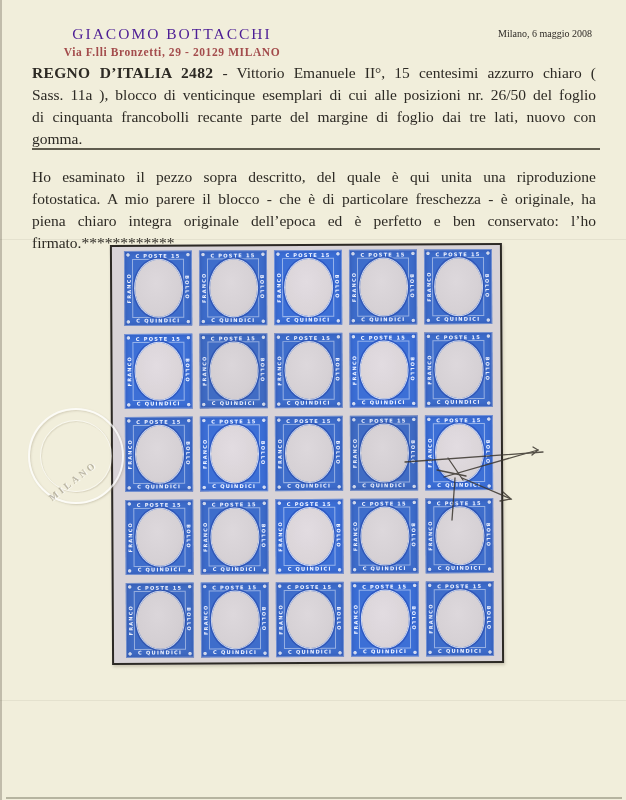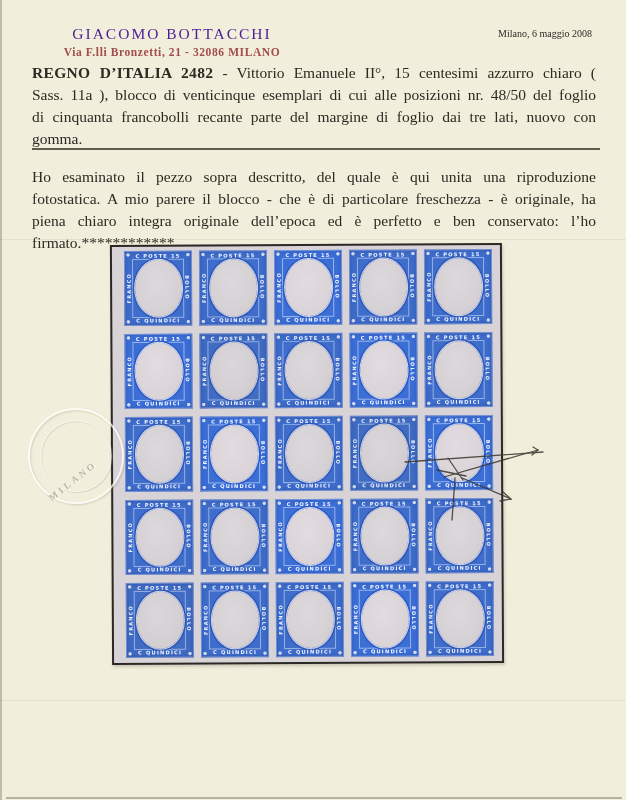--- a/index.html
+++ b/index.html
@@ -94,25 +94,25 @@
 </head>
 <body>
 
 <div class="edge-left"></div>
 <div class="edge-bottom"></div>
 <div class="crease c1"></div>
 <div class="crease c2"></div>
 
 <div class="issuer">
   <div class="issuer-name">GIACOMO BOTTACCHI</div>
-  <div class="issuer-address">Via F.lli Bronzetti, 21 - 32086 MILANO</div>
+  <div class="issuer-address">Via F.lli Bronzetti, 29 - 20129 MILANO</div>
 </div>
 <div class="place-date">Milano, 6 maggio 2008</div>
 
-<div class="para descr"><span class="descr-bold">REGNO D’ITALIA 2482</span><span> - Vittorio Emanuele II°, 15 centesimi azzurro chiaro ( Sass. 11a ), blocco di venticinque esemplari di cui alle posizioni nr. 48/50 del foglio di cinquanta francobolli recante parte del margine di foglio dai tre lati, nuovo con gomma.</span></div>
+<div class="para descr"><span class="descr-bold">REGNO D’ITALIA 2482</span><span> - Vittorio Emanuele II°, 15 centesimi azzurro chiaro ( Sass. 11a ), blocco di venticinque esemplari di cui alle posizioni nr. 26/50 del foglio di cinquanta francobolli recante parte del margine di foglio dai tre lati, nuovo con gomma.</span></div>
 
 <div class="rule"></div>
 
 <div class="para opinion">Ho esaminato il pezzo sopra descritto, del quale è qui unita una riproduzione fotostatica. A mio parere il blocco - che è di particolare freschezza - è originale, ha piena chiaro integra originale dell’epoca ed è perfetto e ben conservato: l’ho firmato.************</div>
 
 <div class="photo">
   <div class="stamp">
     <span class="st-top">C POSTE 15</span>
     <span class="st-left">FRANCO</span>
     <span class="st-right">BOLLO</span>

